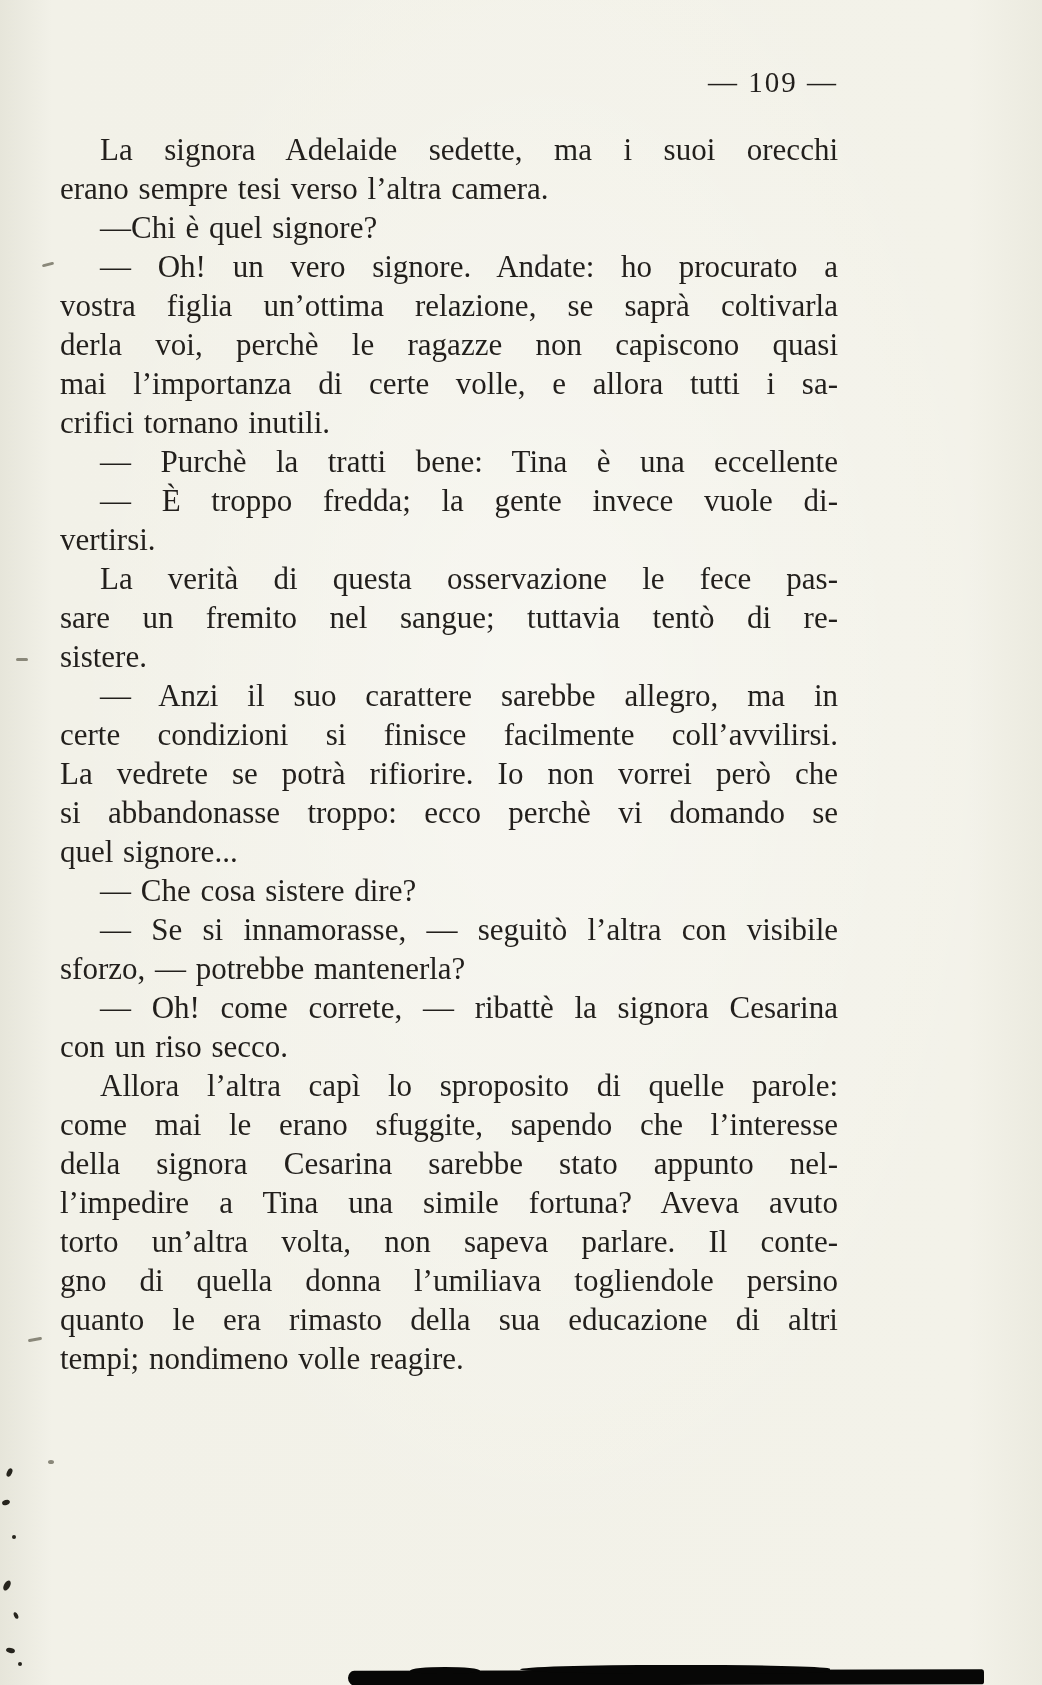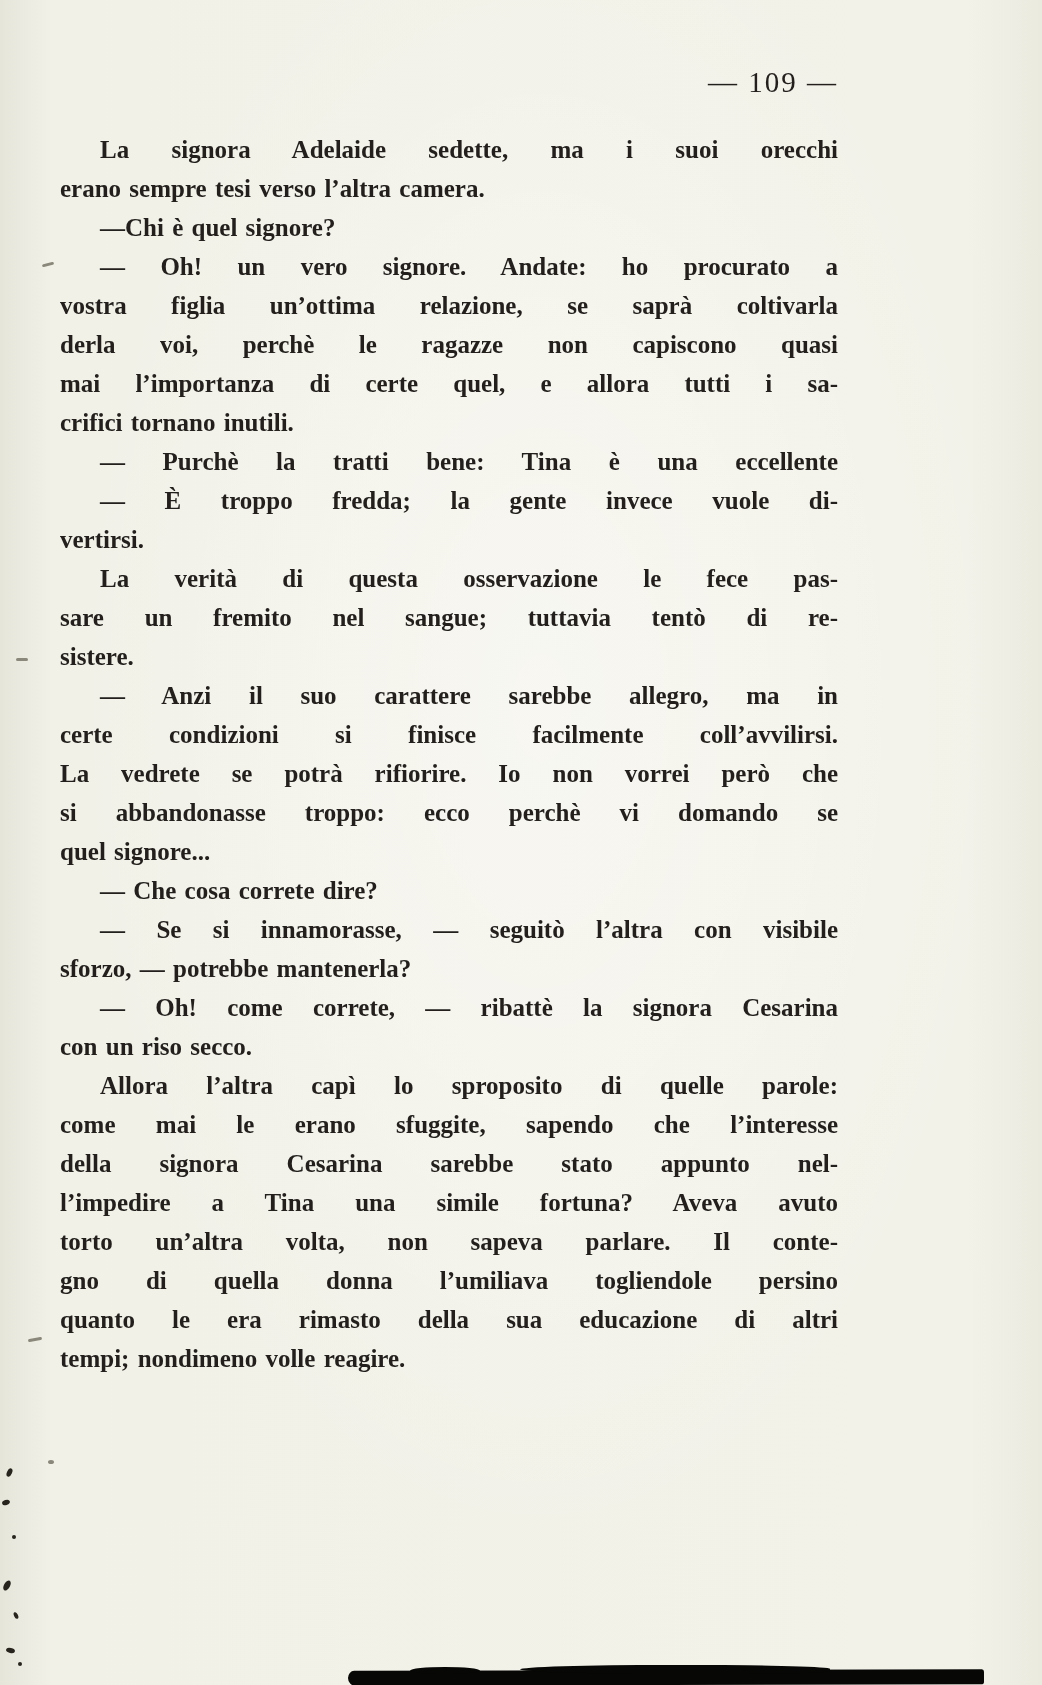--- a/index.html
+++ b/index.html
@@ -24,24 +24,23 @@
     text-align: right;
     font-size: 29px;
     letter-spacing: 2px;
   }
 
   .text-block {
     position: absolute;
     top: 130px;
     left: 60px;
     width: 778px;
-    font-size: 25px;
+    font-size: 31px;
     line-height: 39px;
     word-spacing: 2px;
-    font-weight: bold;
   }
   .line { white-space: normal; }
   .line.just { text-align: justify; text-align-last: justify; }
   .line.indent { padding-left: 40px; }
 
   
   .artifact { position: absolute; pointer-events: none; }
   .smudge { background: #070706; }
   #bar1 { left: 348px; top: 1670px; width: 636px; height: 15px;
           border-radius: 12px 4px 3px 14px / 14px 5px 4px 15px;
@@ -70,34 +69,34 @@
 
 <div class="page-header">— 109 —</div>
 
 <div class="text-block" id="text-block">
     <div class="line just indent">La signora Adelaide sedette, ma i suoi orecchi</div>
     <div class="line">erano sempre tesi verso l’altra camera.</div>
     <div class="line indent">—Chi è quel signore?</div>
     <div class="line just indent">— Oh! un vero signore. Andate: ho procurato a</div>
     <div class="line just">vostra figlia un’ottima relazione, se saprà coltivarla</div>
     <div class="line just">derla voi, perchè le ragazze non capiscono quasi</div>
-    <div class="line just">mai l’importanza di certe quel, e allora tutti i sa-</div>
+    <div class="line just">mai l’importanza di certe volle, e allora tutti i sa-</div>
     <div class="line">crifici tornano inutili.</div>
     <div class="line just indent">— Purchè la tratti bene: Tina è una eccellente</div>
     <div class="line just indent">— È troppo fredda; la gente invece vuole di-</div>
     <div class="line">vertirsi.</div>
     <div class="line just indent">La verità di questa osservazione le fece pas-</div>
     <div class="line just">sare un fremito nel sangue; tuttavia tentò di re-</div>
     <div class="line">sistere.</div>
     <div class="line just indent">— Anzi il suo carattere sarebbe allegro, ma in</div>
     <div class="line just">certe condizioni si finisce facilmente coll’avvilirsi.</div>
     <div class="line just">La vedrete se potrà rifiorire. Io non vorrei però che</div>
     <div class="line just">si abbandonasse troppo: ecco perchè vi domando se</div>
     <div class="line">quel signore...</div>
-    <div class="line indent">— Che cosa correte dire?</div>
+    <div class="line indent">— Che cosa sistere dire?</div>
     <div class="line just indent">— Se si innamorasse, — seguitò l’altra con visibile</div>
     <div class="line">sforzo, — potrebbe mantenerla?</div>
     <div class="line just indent">— Oh! come correte, — ribattè la signora Cesarina</div>
     <div class="line">con un riso secco.</div>
     <div class="line just indent">Allora l’altra capì lo sproposito di quelle parole:</div>
     <div class="line just">come mai le erano sfuggite, sapendo che l’interesse</div>
     <div class="line just">della signora Cesarina sarebbe stato appunto nel-</div>
     <div class="line just">l’impedire a Tina una simile fortuna? Aveva avuto</div>
     <div class="line just">torto un’altra volta, non sapeva parlare. Il conte-</div>
     <div class="line just">gno di quella donna l’umiliava togliendole persino</div>

